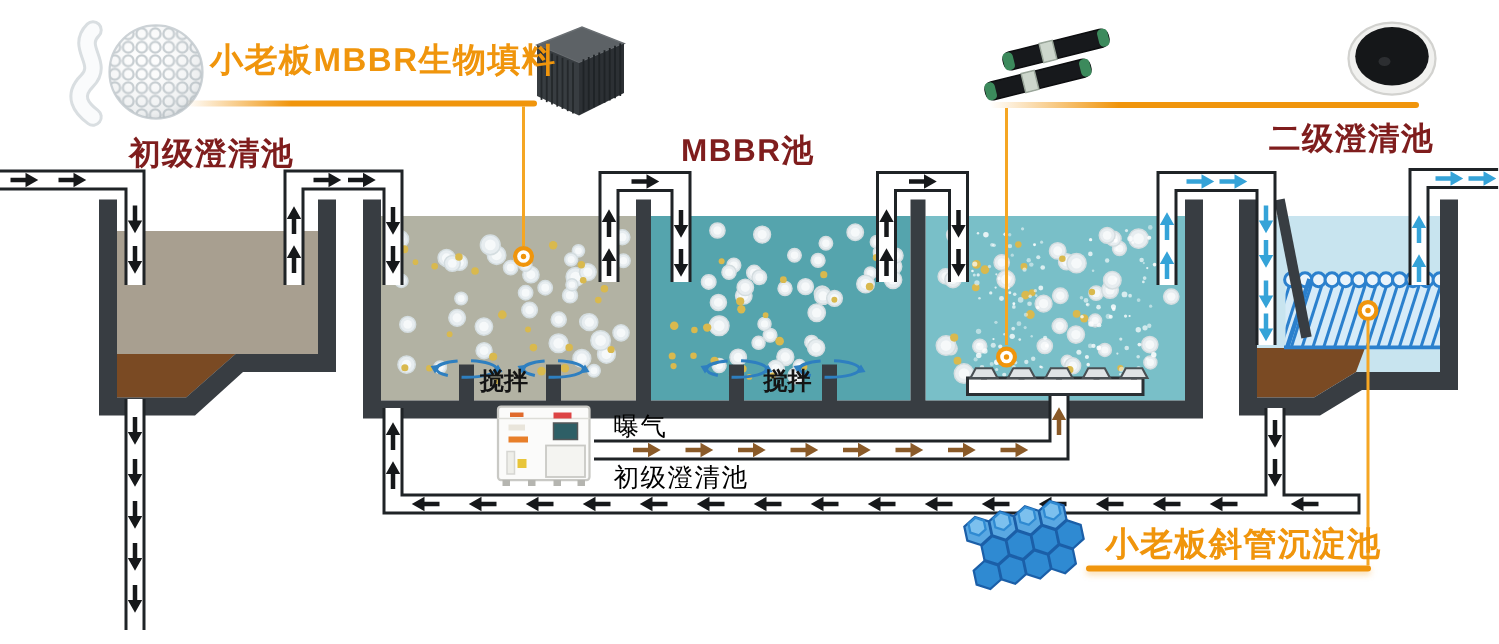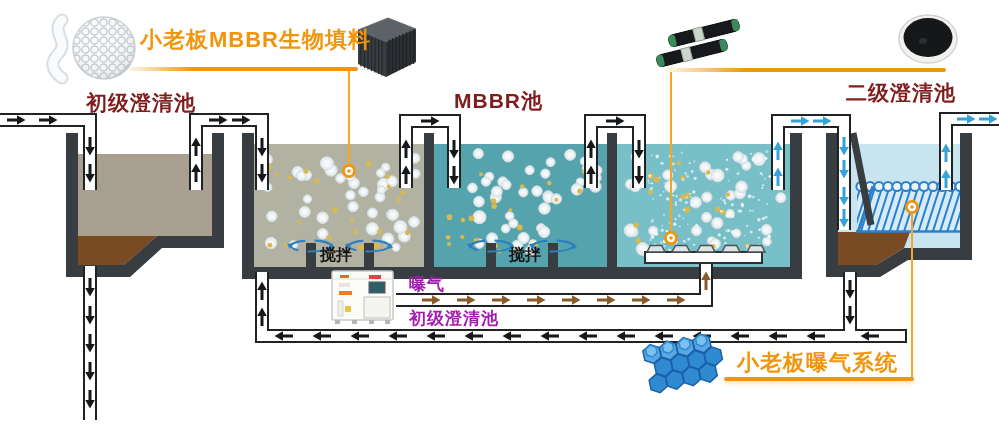--- a/index.html
+++ b/index.html
@@ -3,21 +3,21 @@
 <meta charset="utf-8">
 <style>
   html,body{margin:0;padding:0;background:#fff;}
   .stage{position:relative;width:999px;height:429px;background:#fff;overflow:hidden;
          font-family:"Liberation Sans","DejaVu Sans",sans-serif;}
   .stage svg{position:absolute;left:0;top:0;}
   .lbl{position:absolute;white-space:nowrap;line-height:1.05;}
   .tank-label{font-size:21px;font-weight:bold;color:#7f1d1d;letter-spacing:1px;}
   .callout-label{font-size:22px;font-weight:bold;color:#f0950c;letter-spacing:1px;}
   .small-label{font-size:16px;font-weight:bold;color:#141414;}
-  .pipe-label{font-size:17px;font-weight:bold;color:#a21caf;letter-spacing:1px;}
+  .pipe-label{font-size:17px;font-weight:normal;color:#000000;letter-spacing:1px;}
   .underline{position:absolute;height:4px;border-radius:2px;
              background:linear-gradient(90deg,rgba(240,149,12,0),#f0950c 30%,#f0950c);}
   .underline.solid{background:#f0950c;box-shadow:0 2px 4px rgba(240,149,12,.35);}
 </style>
 </head>
 <body>
 
 <div class="stage">
 
 <svg width="999" height="429" viewBox="0 0 999 429">
@@ -752,19 +752,19 @@
 <div class="lbl tank-label" style="left:86px;top:92px">初级澄清池</div>
 <div class="lbl tank-label" style="left:846px;top:82px">二级澄清池</div>
 <div class="lbl tank-label" style="left:454px;top:90px">MBBR池</div>
 
 <div class="lbl small-label" style="left:320px;top:247px">搅拌</div>
 <div class="lbl small-label" style="left:509px;top:247px">搅拌</div>
 <div class="lbl pipe-label" style="left:409px;top:276px">曝气</div>
 <div class="lbl pipe-label" style="left:409px;top:310px">初级澄清池</div>
 
 <div class="lbl callout-label" style="left:140px;top:28px">小老板MBBR生物填料</div>
-<div class="lbl callout-label" style="left:737px;top:351px">小老板曝气系统</div>
+<div class="lbl callout-label" style="left:737px;top:351px">小老板斜管沉淀池</div>
 
 <div class="underline" style="left:124px;top:67px;width:234px"></div>
 <div class="underline" style="left:660px;top:68px;width:286px"></div>
 <div class="underline solid" style="left:724px;top:377px;width:190px"></div>
 
 </div>
 
 </body></html>

